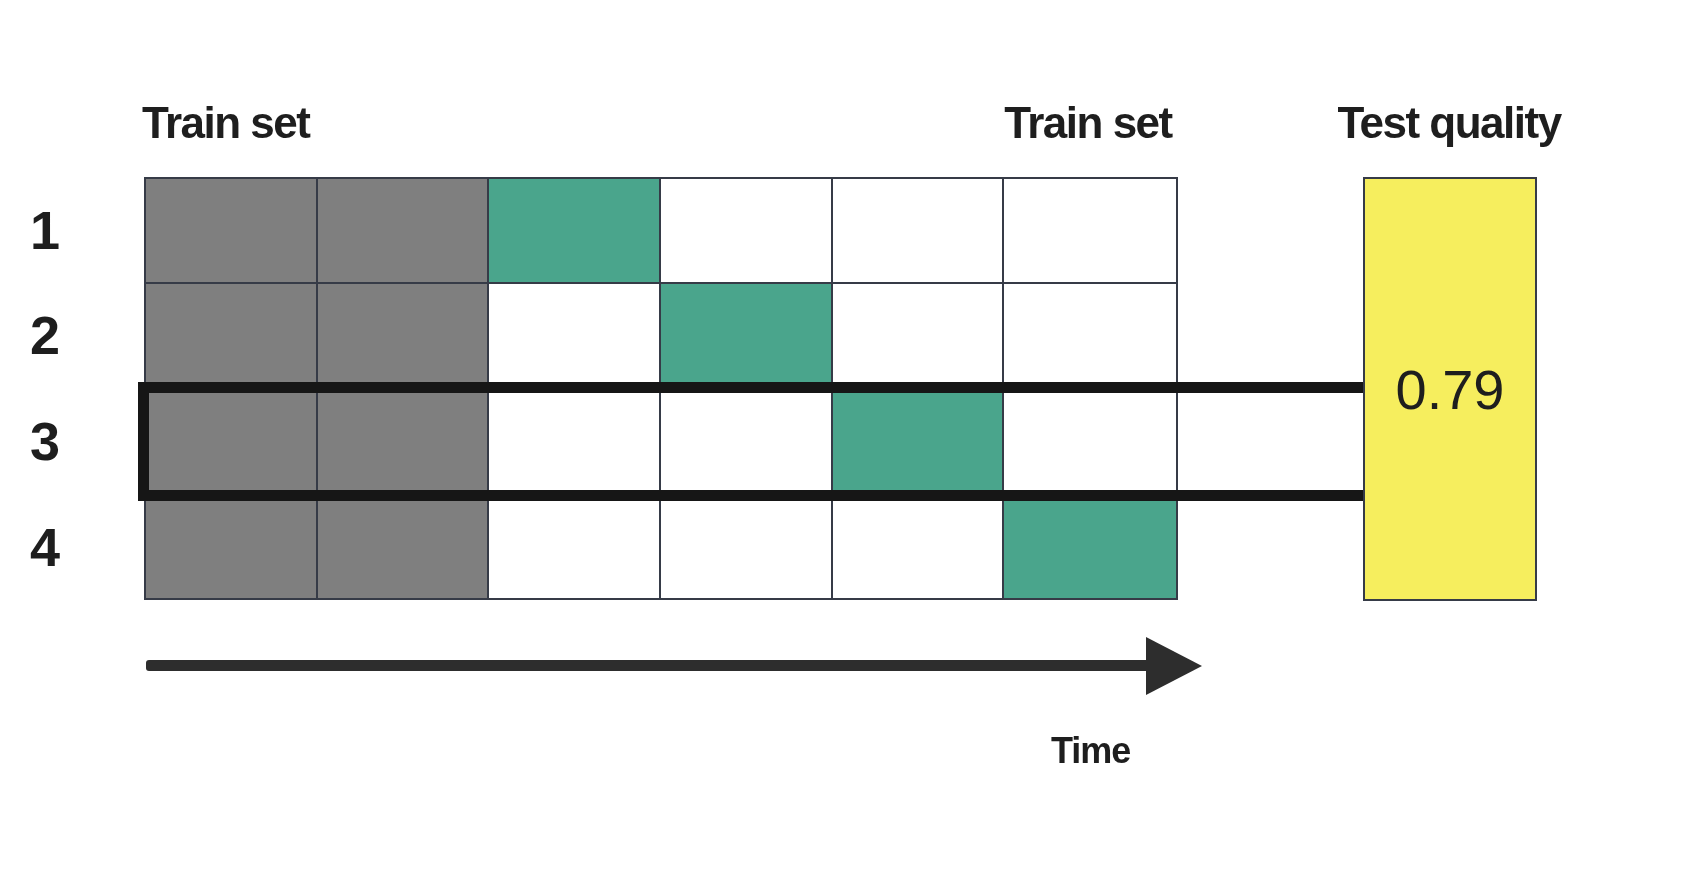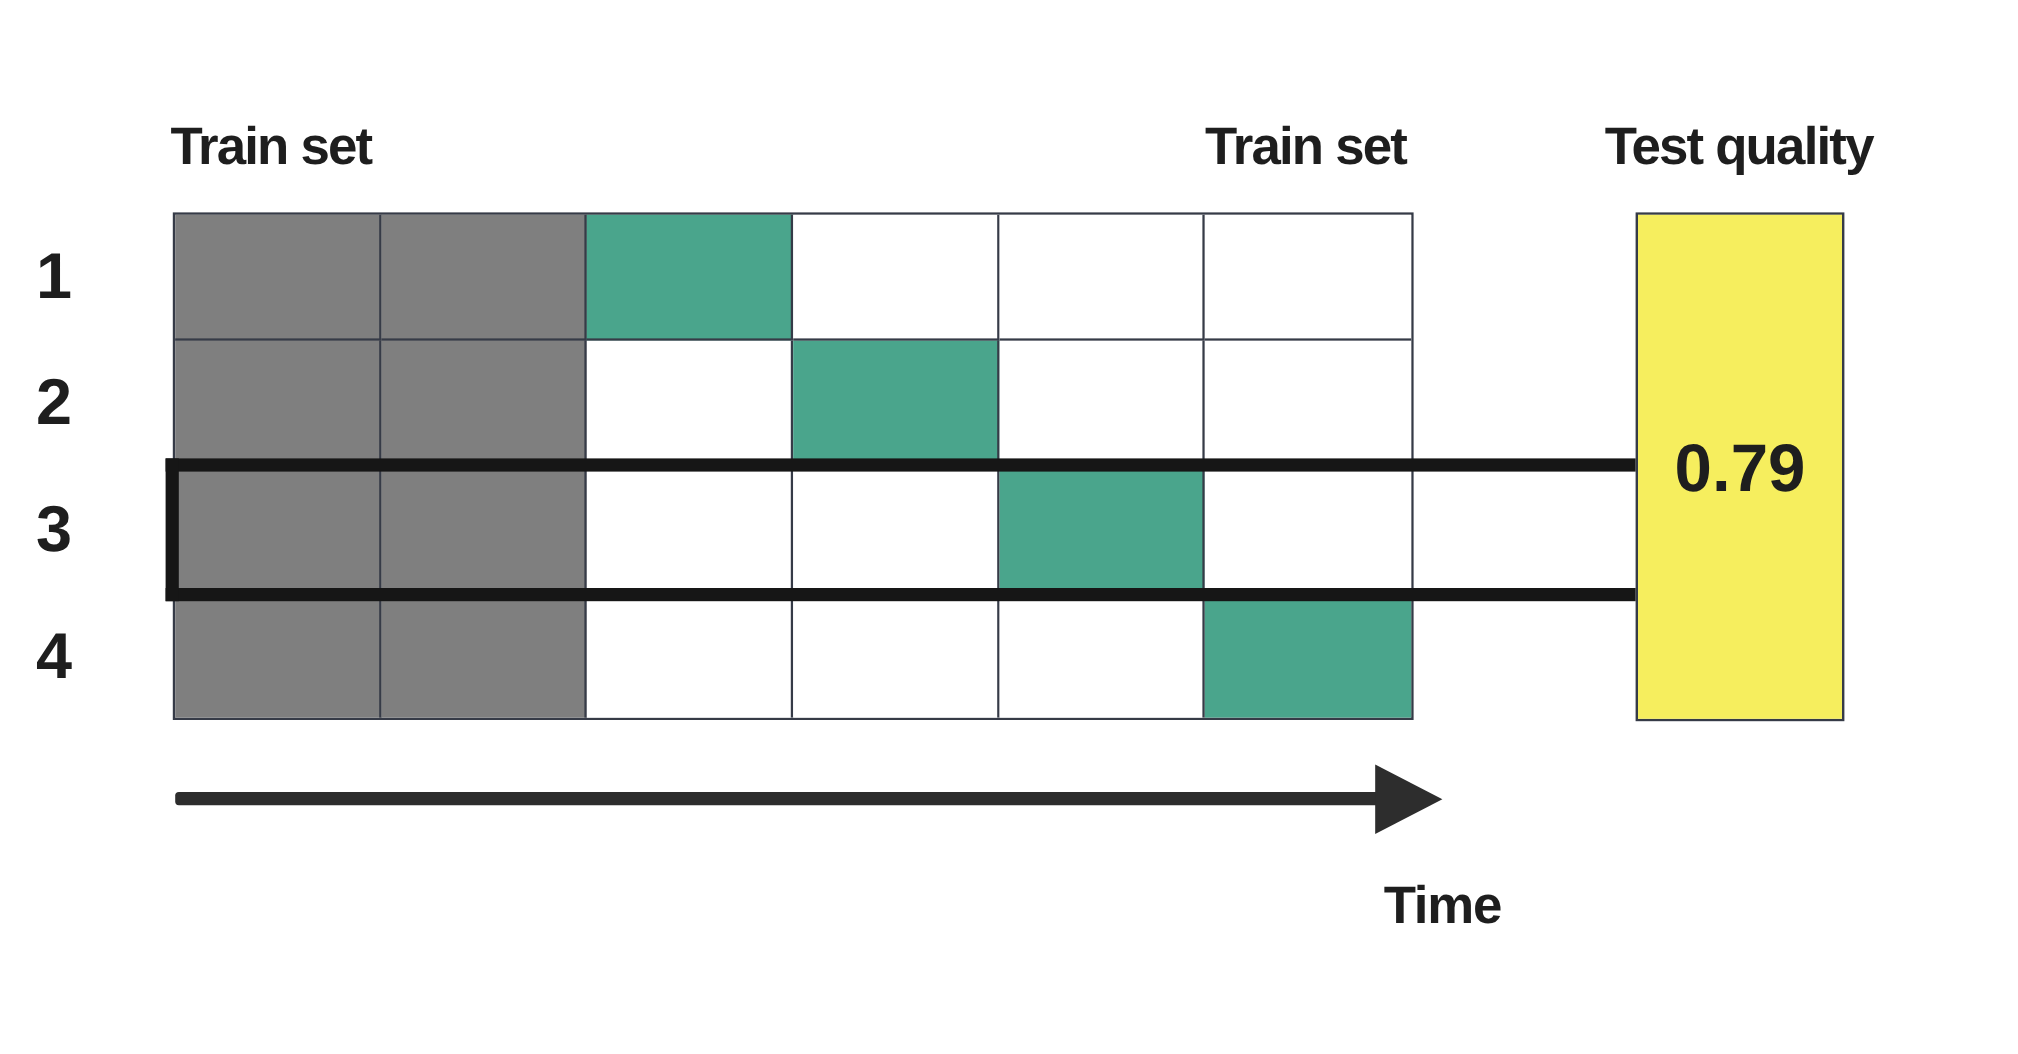--- a/index.html
+++ b/index.html
@@ -56,21 +56,21 @@
   .cell[data-kind="empty"]{background:var(--empty-fill);}
   
   .qcol{
     position:absolute;left:1363px;top:177px;width:174px;height:424px;
     display:flex;flex-direction:column;
     border:2px solid var(--grid-line);box-sizing:border-box;
   }
   .qcell{
     flex:1;display:flex;align-items:center;justify-content:center;
     border-bottom:2px solid var(--grid-line);box-sizing:border-box;
-    font-size:56px;font-weight:700;color:var(--ink);
+    font-size:56px;font-weight:400;color:var(--ink);
   }
   .qcell:last-child{border-bottom:none;}
   .qcell[data-tone="yellow"]{background:var(--yellow-fill);}
   .qcell[data-tone="orange"]{background:var(--orange-fill);}
   
   .fold-outline{
     position:absolute;left:138px;top:382px;width:1225px;height:119px;
     border:11px solid var(--outline);border-right:none;
     box-sizing:border-box;pointer-events:none;
   }
@@ -80,21 +80,21 @@
     background:var(--arrow);border-radius:3px;
   }
   .arrow-head{
     position:absolute;left:1146px;top:637px;width:0;height:0;
     border-top:29px solid transparent;
     border-bottom:29px solid transparent;
     border-left:56px solid var(--arrow);
   }
   .time-label{
     position:absolute;left:1051px;top:733px;width:200px;
-    font-size:44px;font-weight:700;line-height:1;text-align:right;
+    font-size:36px;font-weight:700;line-height:1;text-align:left;
     letter-spacing:-1px;color:var(--ink);
   }
 </style>
 </head>
 <body>
 
 <div class="canvas">
 
   <div class="hlabel train">Train set</div>
   <div class="hlabel test">Train set</div>

